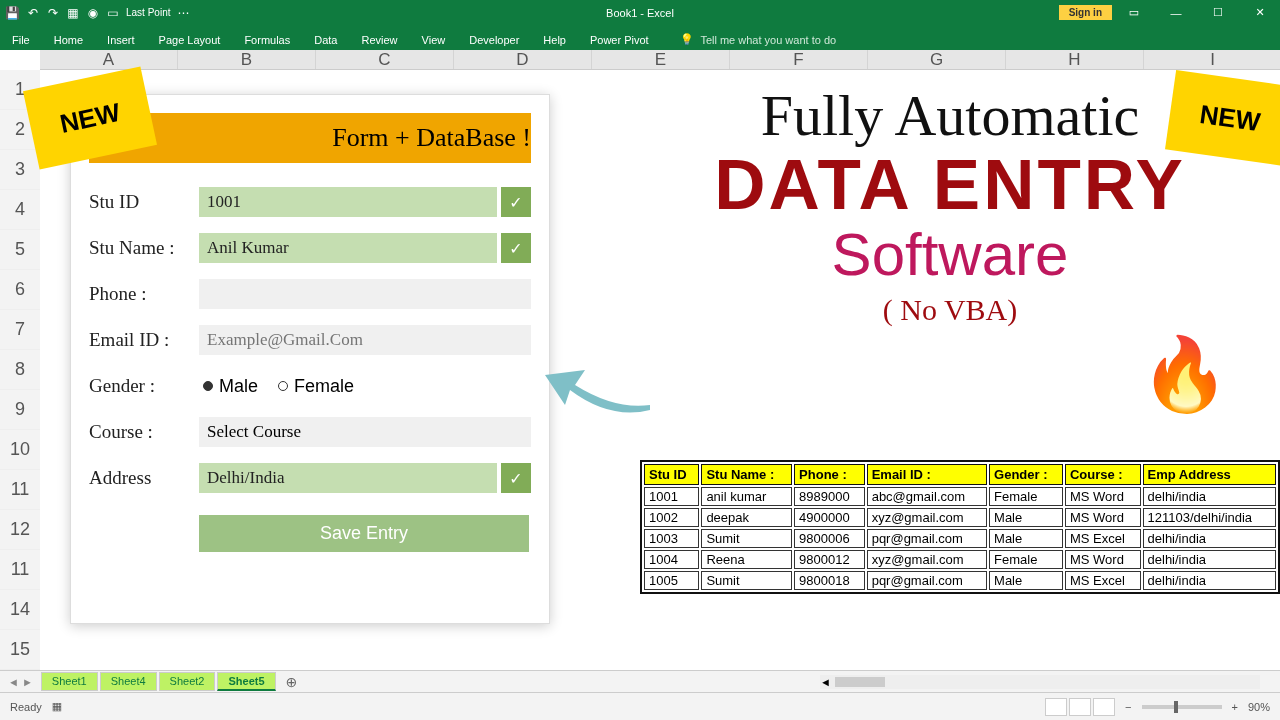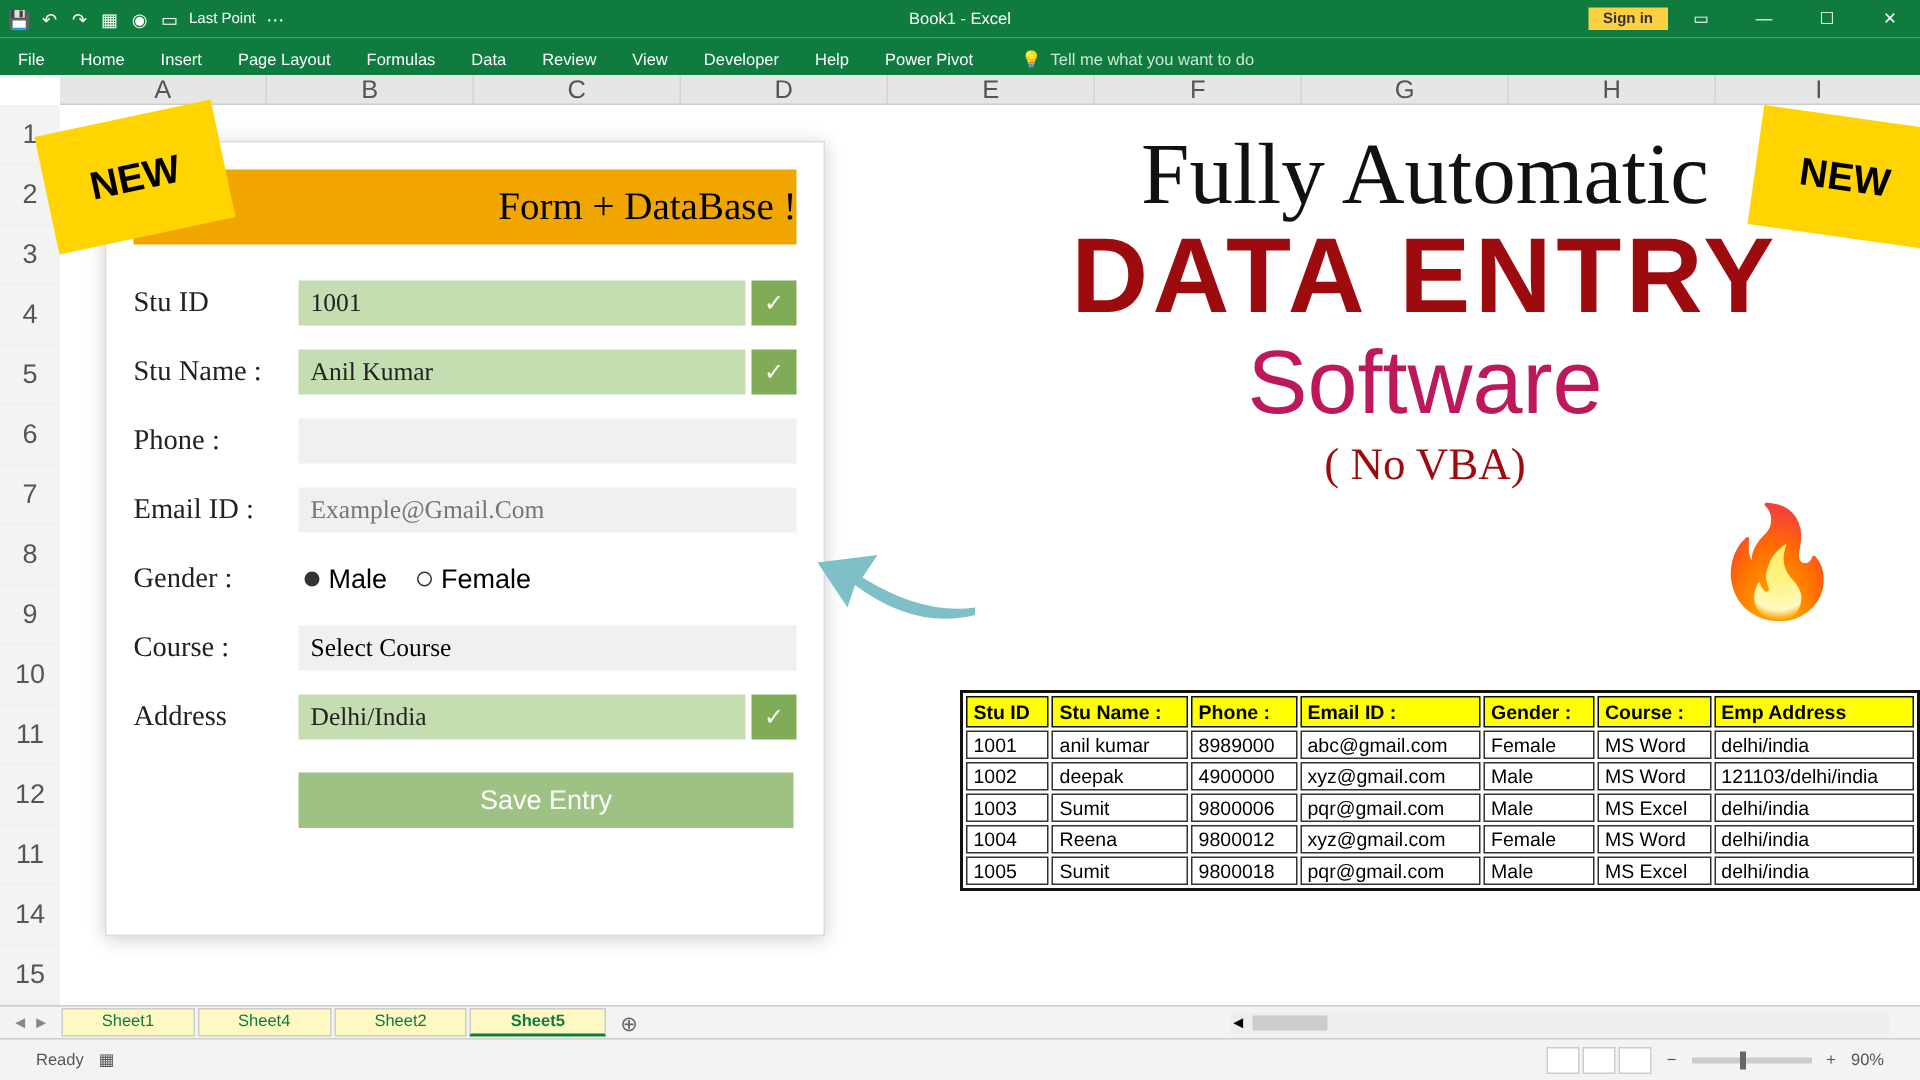--- a/index.html
+++ b/index.html
@@ -42,26 +42,26 @@
 .arrow{position:absolute;left:500px;top:280px;width:120px;height:80px}
 .data-table{position:absolute;left:600px;top:390px;width:640px;border:2px solid #111;background:#fff;font-size:13px}
 .data-table th{background:#ffff00;border:1px solid #111;padding:2px 4px;text-align:left;font-weight:bold}
 .data-table td{border:1px solid #333;padding:1px 4px}
 .new-badge{position:absolute;width:120px;height:80px;background:#ffd400;transform:rotate(-12deg);display:flex;align-items:center;justify-content:center;font-size:26px;font-weight:bold;color:#000}
 .new-badge::before,.new-badge::after{content:"";position:absolute;width:0;height:0;border:40px solid transparent}
 .new-badge.left{left:-10px;top:8px}
 .new-badge.right{right:-10px;top:8px;transform:rotate(8deg)}
 .sheet-tabs{position:absolute;bottom:28px;left:0;right:0;height:22px;background:#f3f3f3;border-top:1px solid #ccc;display:flex;align-items:center;font-size:11px}
 .tab-nav{display:flex;gap:4px;padding:0 8px;color:#888}
-.sheet-tab{padding:2px 26px;border:1px solid #ccc;background:#fef9c3;color:#0f7b3f;cursor:pointer}
+.sheet-tab{padding:2px 10px;border:1px solid #ccc;background:#bef264;color:#0f7b3f;cursor:pointer}
 .sheet-tab.active{border-bottom:2px solid #0f7b3f;font-weight:bold}
 .add-sheet{padding:0 10px;color:#666;font-size:14px}
 .hscroll{position:absolute;right:20px;width:440px;height:14px;background:#eee;display:flex;align-items:center}
 .hscroll-thumb{width:50px;height:10px;background:#ccc;margin-left:4px}
-.statusbar{position:absolute;bottom:0;left:0;right:0;height:28px;background:#f3f3f3;border-top:1px solid #ccc;display:flex;align-items:center;justify-content:space-between;font-size:11px;padding:0 24px;color:#555}
+.statusbar{position:absolute;bottom:0;left:0;right:0;height:28px;background:#f3f3f3;border-top:1px solid #ccc;display:flex;align-items:center;justify-content:space-between;font-size:11px;padding:0 10px;color:#555}
 .status-right{display:flex;align-items:center;gap:10px}
 .view-btns{display:flex;gap:2px}
 .view-btn{width:22px;height:18px;border:1px solid #ccc;background:#fff}
 .zoom-slider{width:80px;height:4px;background:#ccc;position:relative}
 .zoom-slider::after{content:"";position:absolute;left:40%;top:-4px;width:4px;height:12px;background:#666}
 </style>
 </head>
 <body>
 
 <div class="titlebar">

